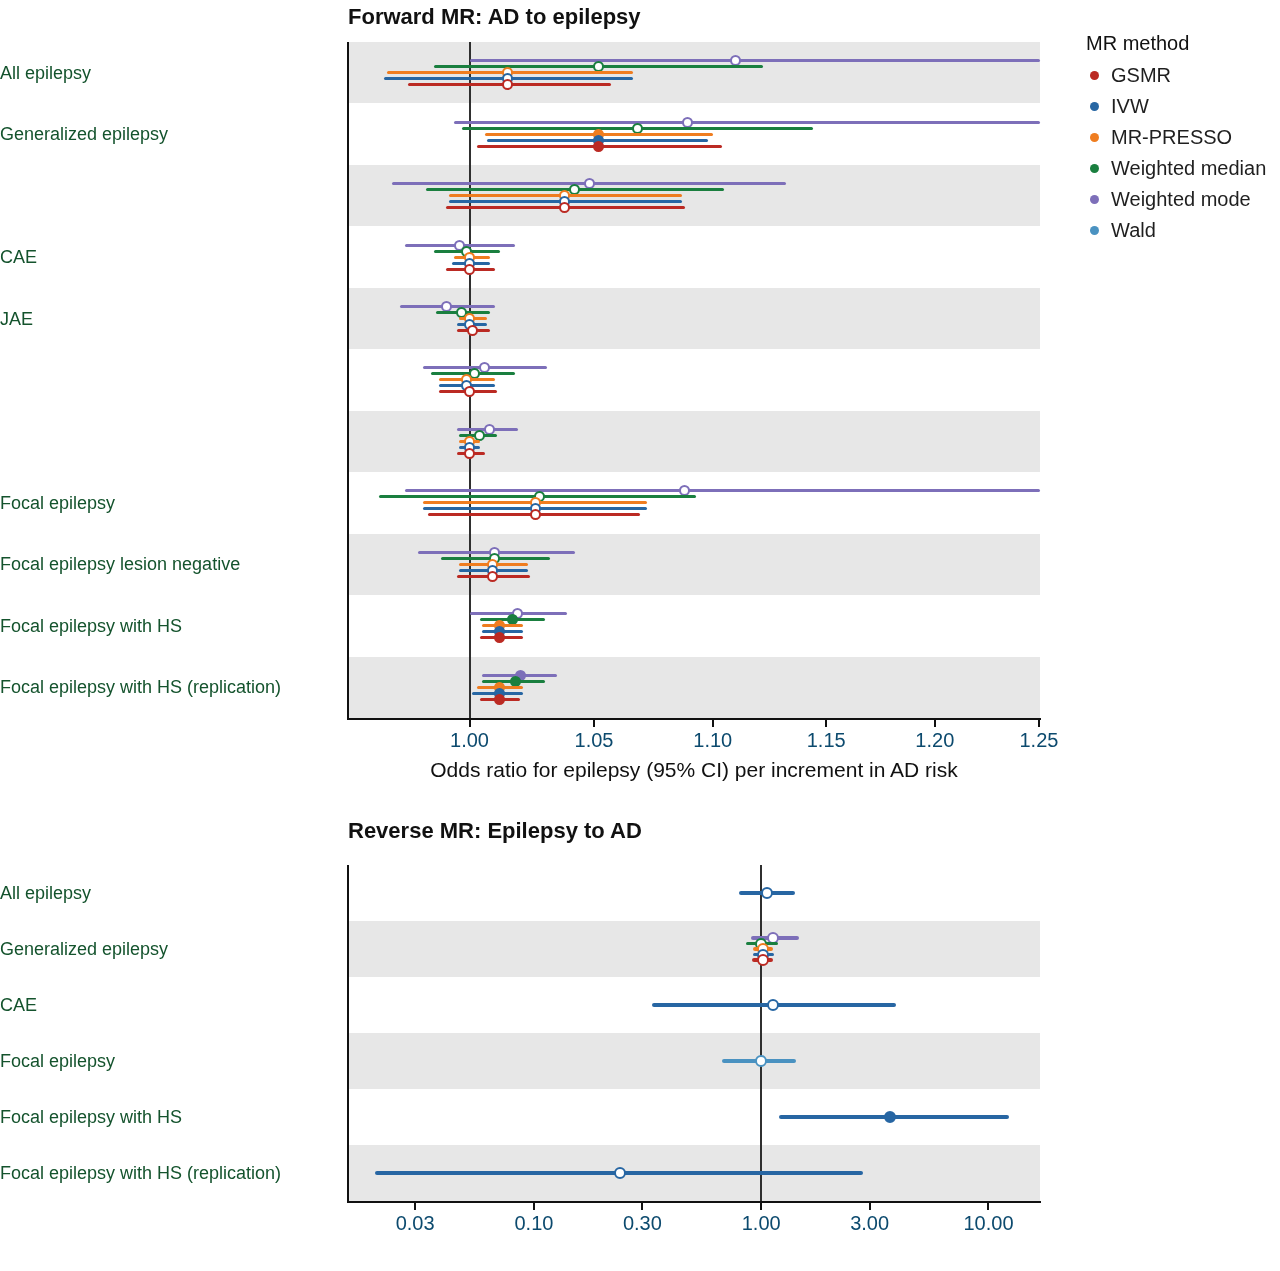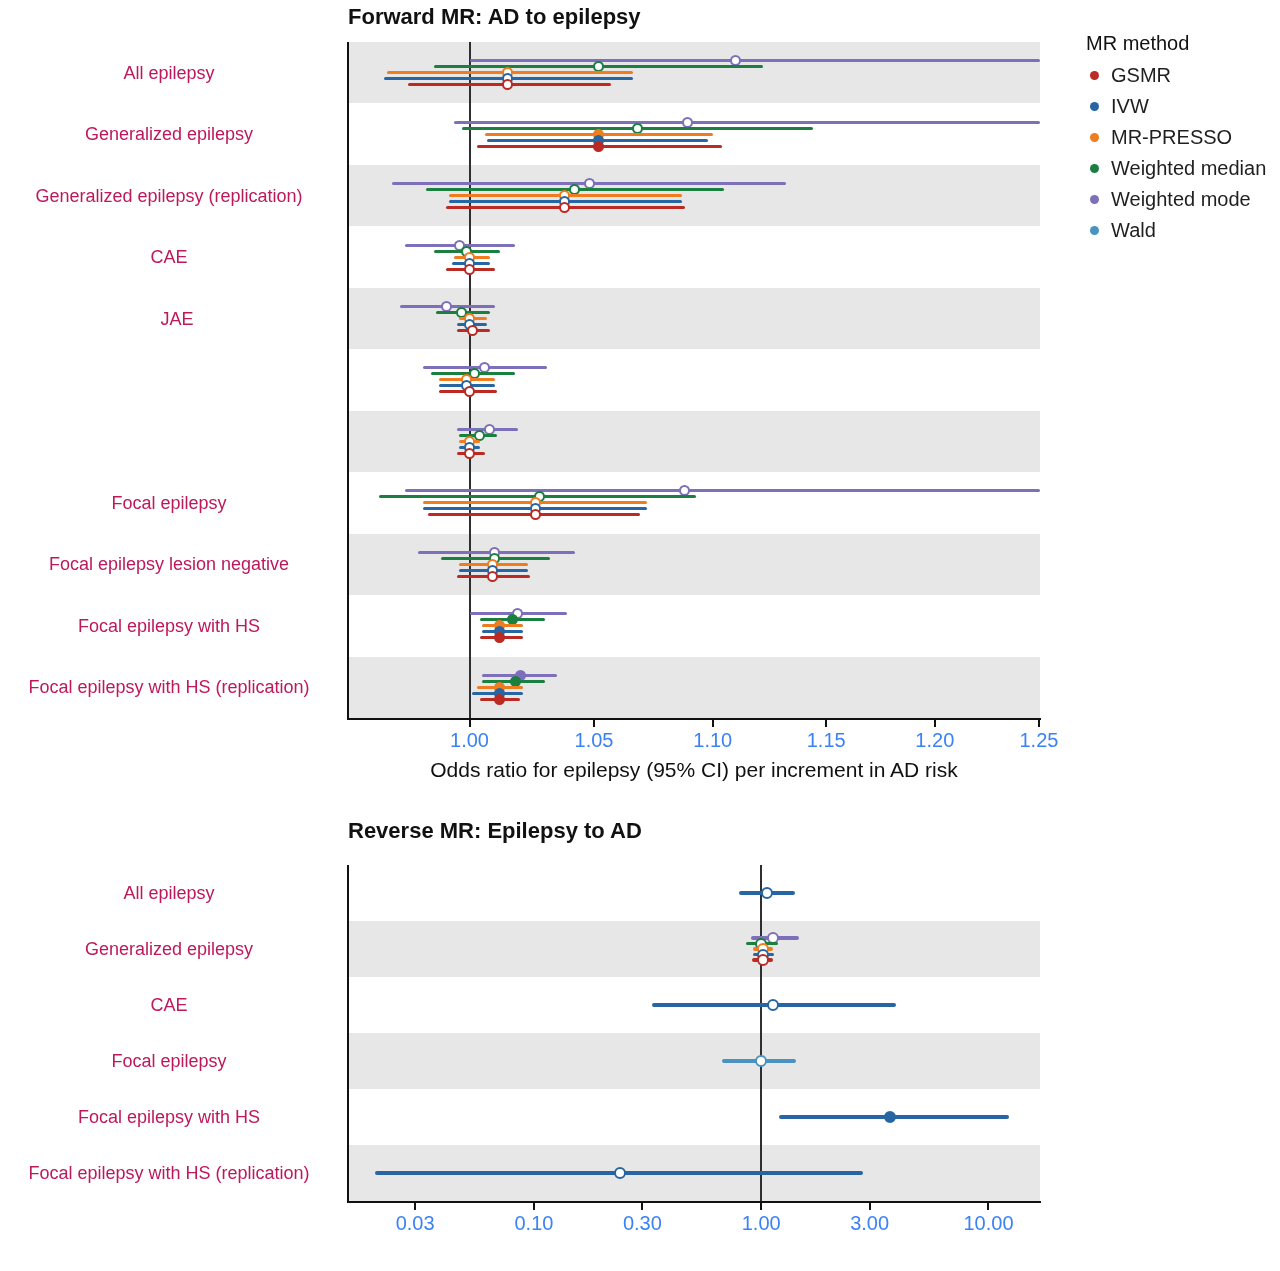--- a/index.html
+++ b/index.html
@@ -2,25 +2,25 @@
 <html><head>
 <meta charset="utf-8">
 <style>
   html,body{margin:0;padding:0;background:#fff;}
   *{box-sizing:border-box;}
   #figure{position:relative;width:1280px;height:1271px;background:#fff;overflow:hidden;
           font-family:"Liberation Sans","DejaVu Sans",sans-serif;color:#1f1f1f;}
   .chart-title{position:absolute;font-size:22px;font-weight:700;color:#111;white-space:nowrap;}
   .axis-label{position:absolute;left:348px;width:692px;text-align:center;font-size:21px;color:#111;white-space:nowrap;}
   .band{position:absolute;background:#e7e7e7;}
-  .row-label{position:absolute;text-align:center;font-size:18px;color:#be185d;white-space:nowrap;line-height:24px;}
+  .row-label{position:absolute;text-align:left;font-size:18px;color:#14532d;white-space:nowrap;line-height:24px;}
   .refline{position:absolute;background:#2f2f2f;}
   .spine{position:absolute;background:#111;}
   .tick{position:absolute;background:#111;}
-  .tick-label{position:absolute;text-align:center;font-size:20px;color:#3b82f6;white-space:nowrap;}
+  .tick-label{position:absolute;text-align:center;font-size:20px;color:#0c4a6e;white-space:nowrap;}
   .ci{position:absolute;border-radius:2px;}
   .marker{position:absolute;border-radius:50%;border-style:solid;}
   #legend{position:absolute;left:1086px;top:32px;width:194px;}
   .legend-title{font-size:20px;color:#111;margin-bottom:5px;}
   .legend-item{height:31px;display:flex;align-items:center;}
   .legend-dot{width:9px;height:9px;border-radius:50%;margin:0 12px 0 4px;flex:0 0 9px;}
   .legend-label{font-size:20px;color:#1f1f1f;white-space:nowrap;}
 </style>
 </head>
 <body>
@@ -63,24 +63,23 @@
         <div class="legend-item">
           <span class="legend-dot" style="background: rgb(74, 146, 193);"></span>
           <span class="legend-label">Wald</span>
         </div>
       </div>
   </div>
 <div class="band" style="left: 348px; top: 42px; width: 692px; height: 61.45px; background: rgb(231, 231, 231);"></div>
     <div class="row-label" style="left: 0px; top: 60.725px; width: 338px;">All epilepsy</div>
     <div class="row-label" style="left: 0px; top: 122.175px; width: 338px;">Generalized epilepsy</div>
     <div class="band" style="left: 348px; top: 164.9px; width: 692px; height: 61.45px; background: rgb(231, 231, 231);"></div>
-    <div class="row-label" style="left: 0px; top: 183.625px; width: 338px;">Generalized epilepsy (replication)</div>
     <div class="row-label" style="left: 0px; top: 245.075px; width: 338px;">CAE</div>
     <div class="band" style="left: 348px; top: 287.8px; width: 692px; height: 61.45px; background: rgb(231, 231, 231);"></div>
-    <div class="row-label" style="left: 8px; top: 306.525px; width: 338px;">JAE</div>
+    <div class="row-label" style="left: 0px; top: 306.525px; width: 338px;">JAE</div>
     <div class="band" style="left: 348px; top: 410.7px; width: 692px; height: 61.45px; background: rgb(231, 231, 231);"></div>
     <div class="row-label" style="left: 0px; top: 490.875px; width: 338px;">Focal epilepsy</div>
     <div class="band" style="left: 348px; top: 533.6px; width: 692px; height: 61.45px; background: rgb(231, 231, 231);"></div>
     <div class="row-label" style="left: 0px; top: 552.325px; width: 338px;">Focal epilepsy lesion negative</div>
     <div class="row-label" style="left: 0px; top: 613.775px; width: 338px;">Focal epilepsy with HS</div>
     <div class="band" style="left: 348px; top: 656.5px; width: 692px; height: 61.45px; background: rgb(231, 231, 231);"></div>
     <div class="row-label" style="left: 0px; top: 675.225px; width: 338px;">Focal epilepsy with HS (replication)</div>
     <div class="refline" style="left: 468.516px; top: 42px; width: 2px; height: 675.95px; background: rgb(47, 47, 47);"></div>
     <div class="ci" style="left: 469.516px; top: 59.225px; width: 570.484px; height: 3px; background: rgb(125, 111, 185);"></div>
     <div class="marker" style="left: 730.343px; top: 55.225px; width: 11px; height: 11px; border-width: 2.5px; border-color: rgb(125, 111, 185); background: rgb(255, 255, 255);"></div>

